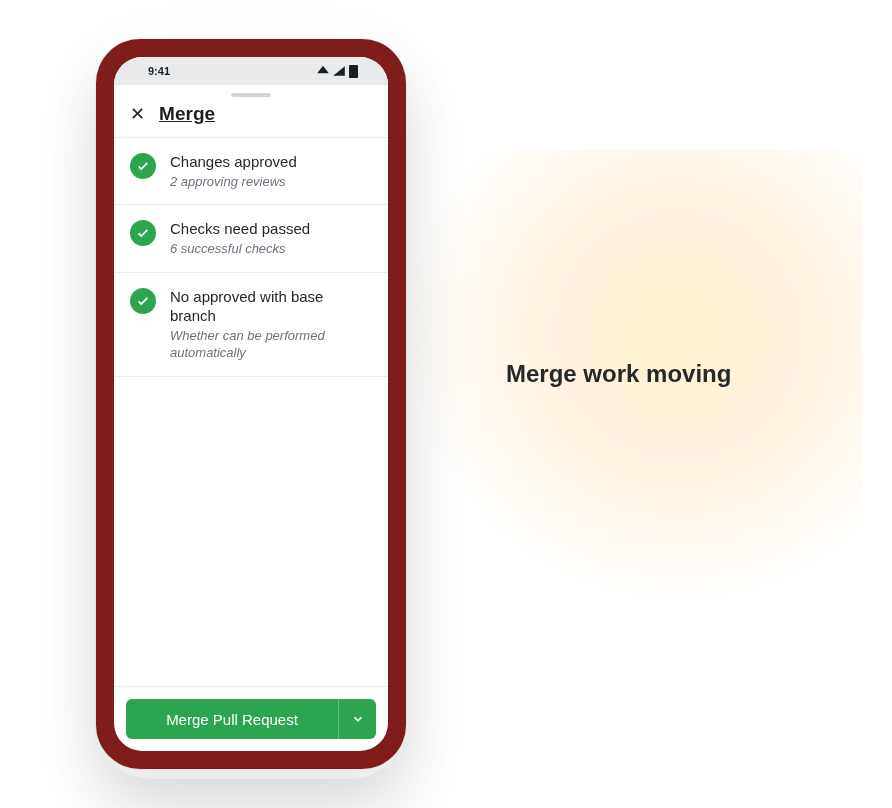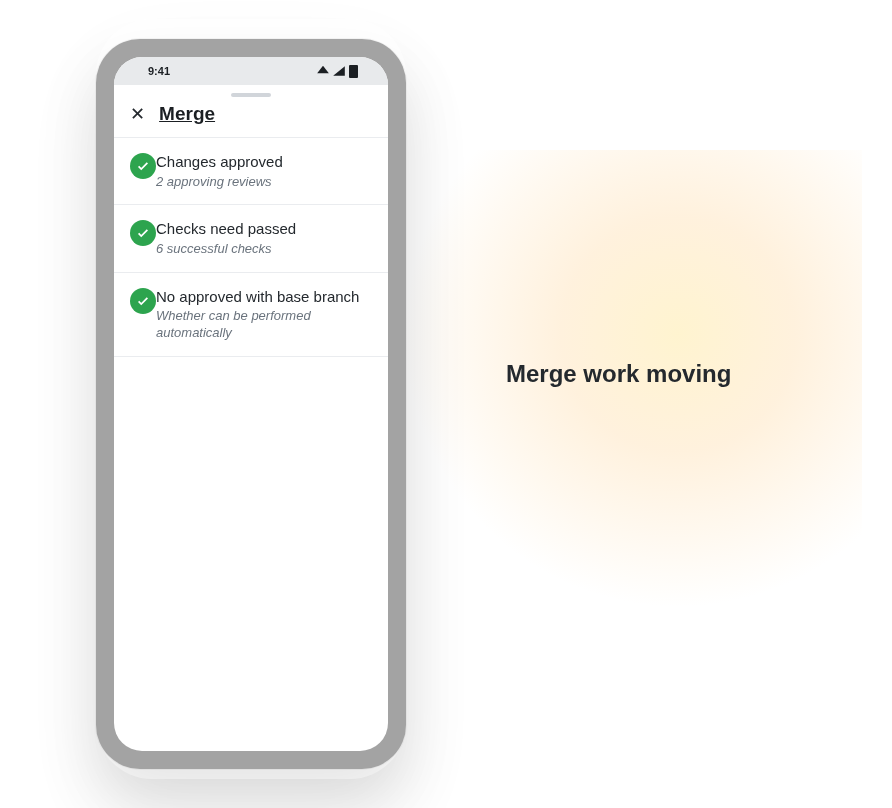--- a/index.html
+++ b/index.html
@@ -42,21 +42,21 @@
     font-size: 15px;
     line-height: 1.5;
     color: #6a737d;
   }
 
   
   .phone {
     width: 310px;
     height: 730px;
     border-radius: 44px;
-    background: #a3a3a3;
+    background: #7f1d1d;
     box-shadow: 0 30px 60px rgba(0,0,0,0.10), 0 0 0 1px rgba(0,0,0,0.04);
     padding: 18px;
     position: relative;
   }
   .phone::after{
     content:"";
     position:absolute;
     inset:-20px 0 -10px 0;
     border-radius:56px;
     box-shadow: 0 40px 80px rgba(0,0,0,0.06);
@@ -111,20 +111,21 @@
     border-radius: 4px;
   }
   .close-x { font-size: 18px; line-height: 1; color: #24292e; cursor:pointer; }
   .sheet-title { font-size: 19px; font-weight: 700; color: #1b1f23; text-decoration: underline; }
 
   
   .checks { flex: 1; }
   .check-row {
     display: flex;
     align-items: flex-start;
+    gap: 14px;
     padding: 14px 16px;
     border-bottom: 1px solid #eaecef;
   }
   .check-icn {
     width: 26px; height: 26px; flex-shrink:0;
     background: #2da44e;
     border-radius: 50%;
     display:flex; align-items:center; justify-content:center;
     color:#fff;
     margin-top:1px;
@@ -224,20 +225,28 @@
               </svg>
           </span>
           <div class="check-text">
             <div class="t1">No approved with base branch</div>
             <div class="t2">Whether can be performed automatically</div>
           </div>
         </div>
 
       </div>
 
+      <div class="footer">
+        <button class="merge-btn">Merge Pull Request</button>
+        <button class="merge-dd">
+          <svg viewBox="0 0 16 16" fill="none" stroke="currentColor" stroke-width="2">
+              <path d="M4 6l4 4 4-4"></path>
+            </svg>
+        </button>
+      </div>
 
     </div>
   </div>
 
   <div class="marketing">
     <h2>Merge work moving</h2>
   </div>
 
 </div>
 

